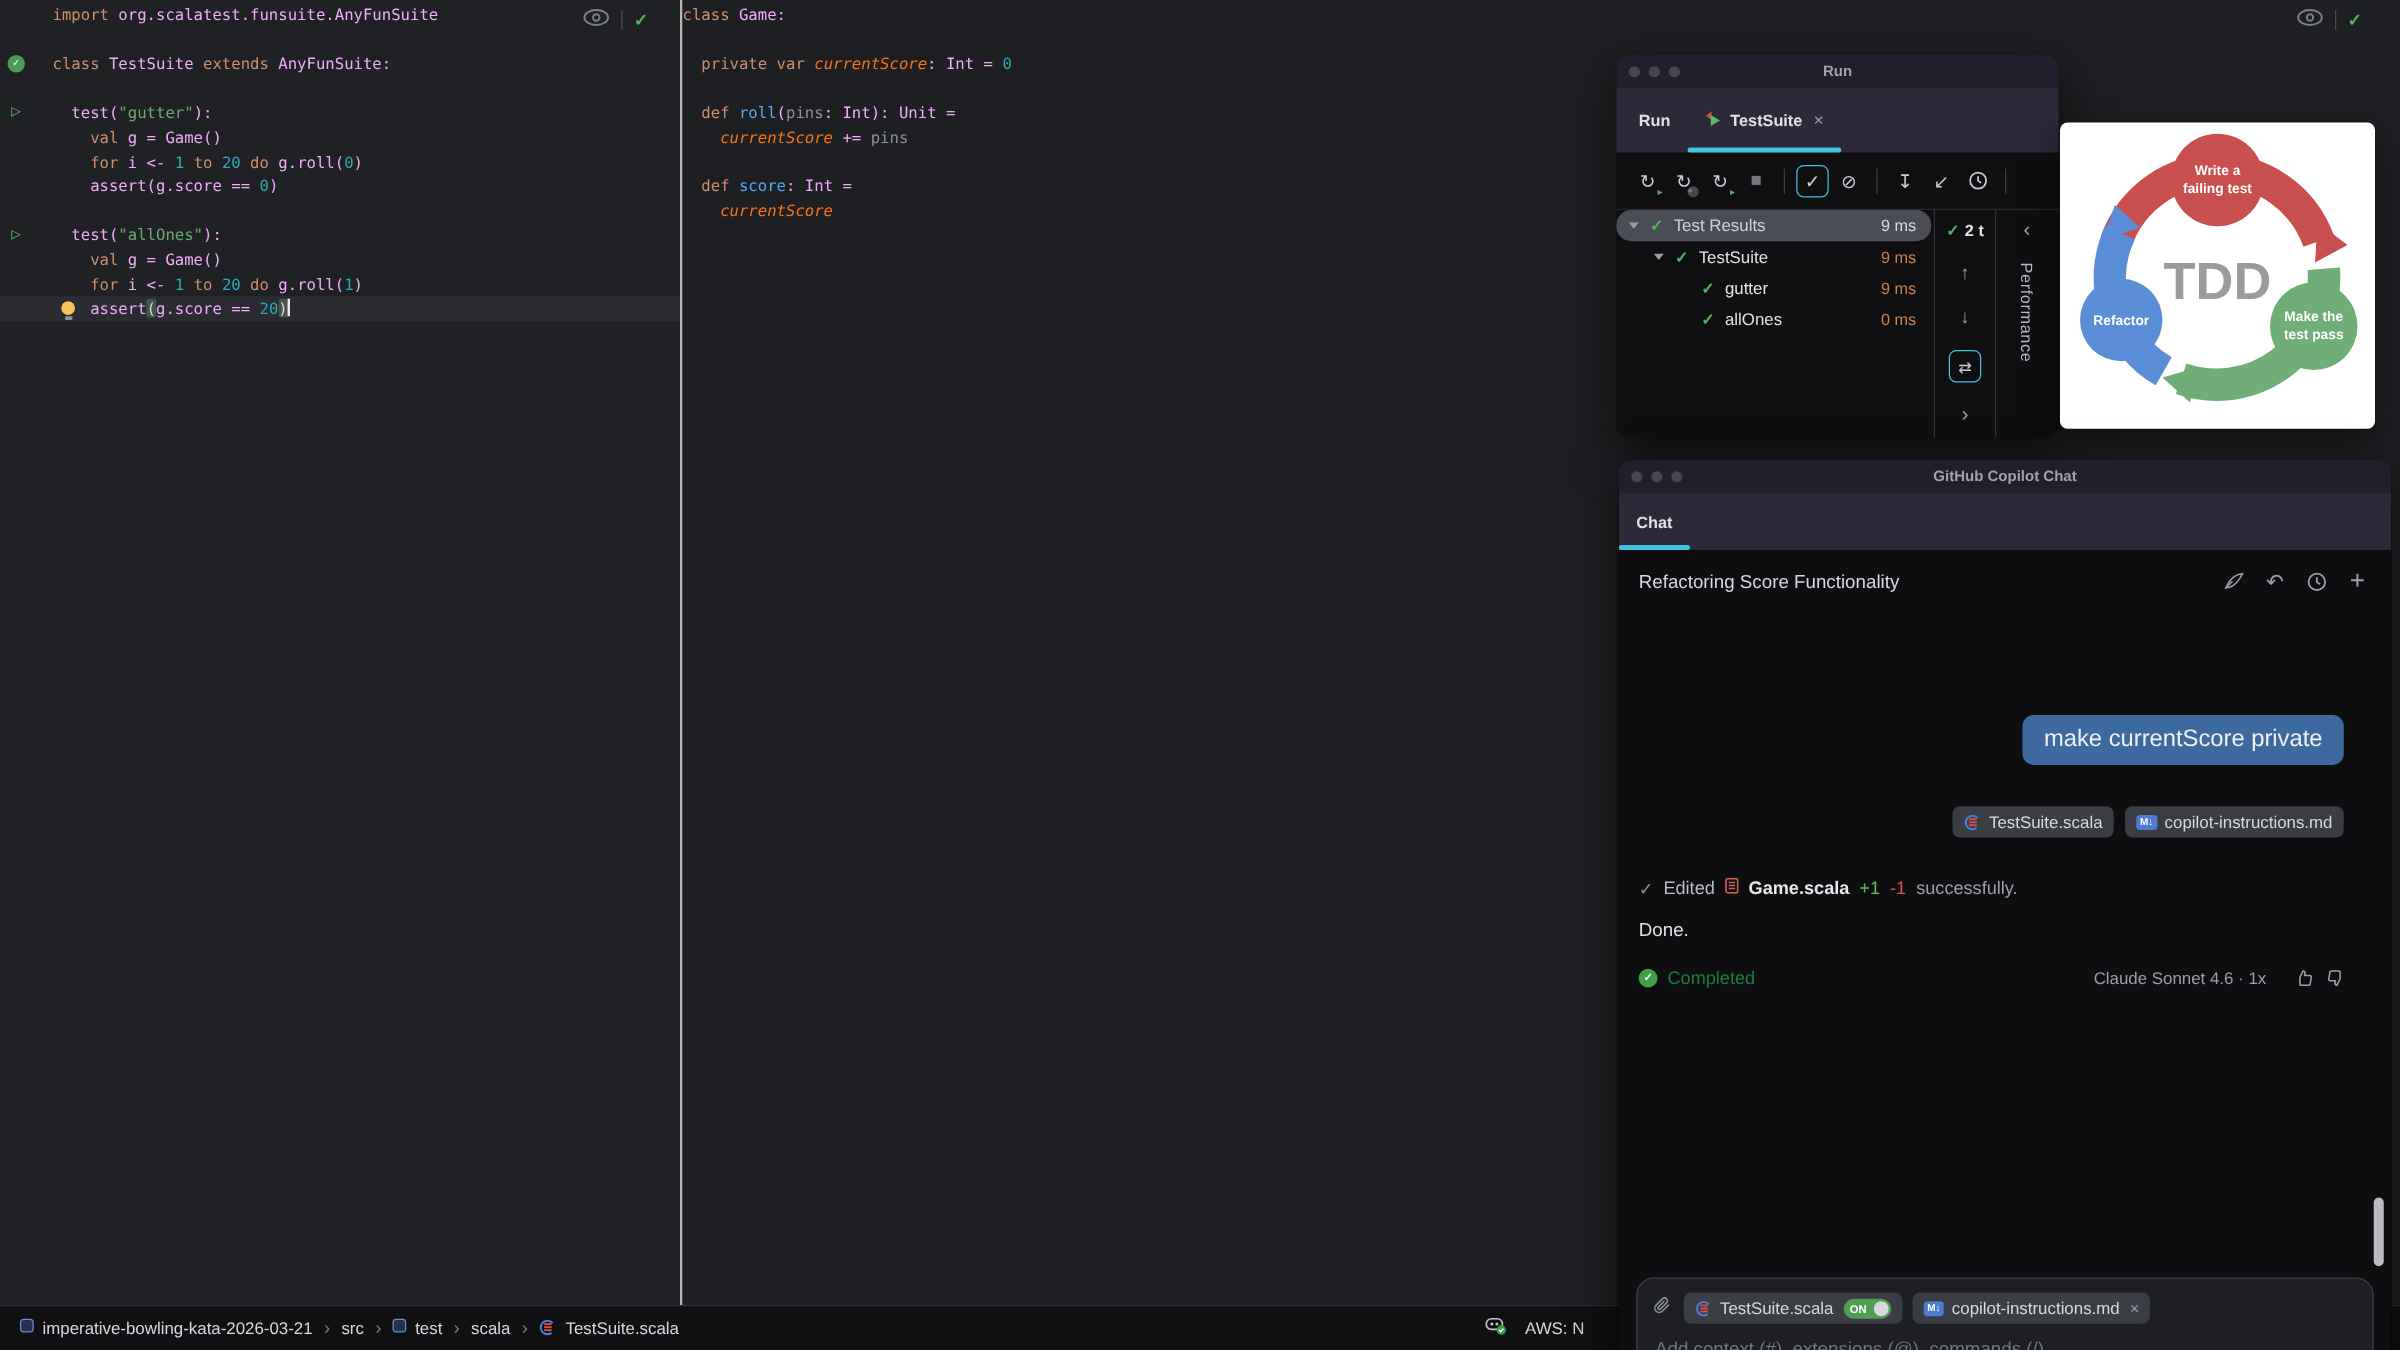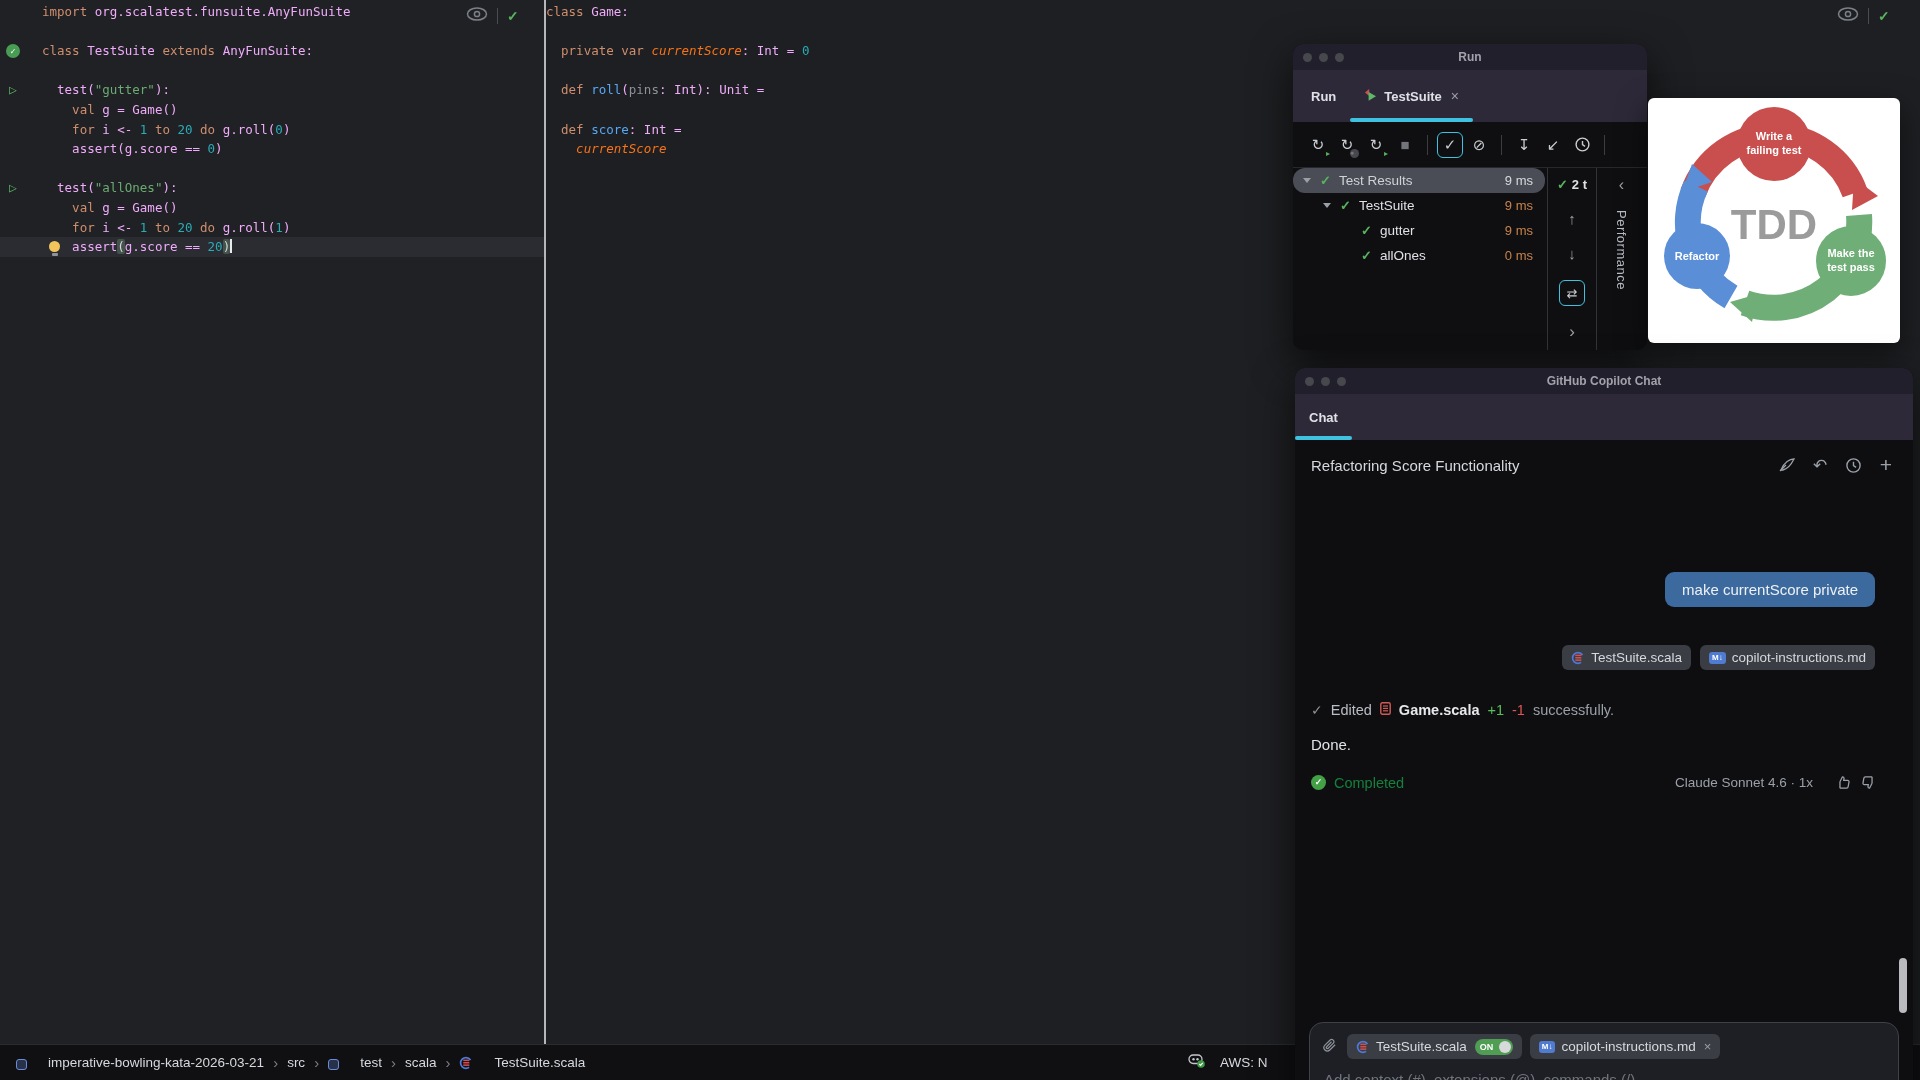--- a/index.html
+++ b/index.html
@@ -85,21 +85,21 @@
     box-shadow:0 10px 30px rgba(0,0,0,.5);overflow:hidden;}
 
   
   #chat-win{left:1295px;top:368px;width:618px;height:878px;border-radius:10px 10px 0 0;}
   #chat-tabs{height:46px;}
   #chat-content{position:absolute;left:0;top:72px;right:0;bottom:0;background:#0e0e10;}
   #thread-header{position:absolute;left:16px;top:12px;right:14px;height:26px;display:flex;align-items:center;}
   #thread-title{font-size:15px;color:#d5d8dd;flex:1;}
   .hicon{width:26px;height:26px;display:flex;align-items:center;justify-content:center;color:#9aa0a8;
     font-size:17px;margin-left:7px;}
-  #user-bubble{position:absolute;right:38px;top:132px;background:#3c6a9e;color:#eef1f4;font-size:15px;
+  #user-bubble{position:absolute;right:38px;top:132px;background:#3c6a9e;color:#eef1f4;font-size:19px;
     padding:9px 17px;border-radius:9px;}
   #msg-chips{position:absolute;right:38px;top:205px;display:flex;gap:9px;}
   .chip{height:25px;display:flex;align-items:center;gap:6px;background:#3a3d43;border-radius:6px;
     padding:0 9px;font-size:13.5px;color:#d6d9dd;}
   .md-badge{display:inline-block;background:#4f7bd0;color:#fff;font-size:8px;font-weight:bold;
     border-radius:3px;padding:2px 3px;line-height:1;}
   #edited-row{position:absolute;left:16px;top:262px;display:flex;align-items:center;gap:8px;font-size:14.5px;}
   #edited-check{color:#8b9097;font-size:14px;}
   #edited-prefix{color:#b9bdc4;}
   #edited-file{color:#e6e8eb;font-weight:700;}
@@ -122,21 +122,21 @@
   .on-pill .on-txt{color:#fff;font-size:9px;font-weight:bold;margin-left:5px;}
   .on-pill .knob{width:12px;height:12px;border-radius:50%;background:#d7d9db;margin-left:auto;margin-right:2px;}
   .chip .chip-x{color:#9aa0a6;font-size:13px;margin-left:2px;}
   #input-placeholder{position:absolute;left:14px;top:48px;font-size:15px;color:#70747c;}
 
   
   #status-bar{position:absolute;left:0;top:1044px;width:1920px;height:36px;background:#101013;
     border-top:1px solid #2a2c2f;display:flex;align-items:center;font-size:13.5px;color:#d6d9de;}
   #breadcrumbs{display:flex;align-items:center;margin-left:16px;gap:9px;}
   .bc-sep{color:#7c8086;font-size:15px;}
-  .bc-item{display:flex;align-items:flex-end;gap:21px;}
+  .bc-item{display:flex;align-items:flex-start;gap:7px;}
   .folder-ic{width:11px;height:11px;border:1.5px solid #6a8bd8;border-radius:3px;background:#273149;}
   #status-right{position:absolute;left:1188px;top:0;height:100%;display:flex;align-items:center;gap:14px;}
   #aws-text{color:#d6d9de;white-space:nowrap;}
 </style>
 </head>
 <body>
 
 <div id="editor-left">
   <div class="code" id="left-code">
       <div class="line"><span class="lt"><span class="c-kw">import </span><span class="c-pl">org.scalatest.funsuite.AnyFunSuite</span></span></div>
@@ -165,20 +165,21 @@
   </div>
 </div>
 <div id="pane-divider"></div>
 <div id="editor-right">
   <div class="code" id="right-code">
       <div class="line"><span class="lt"><span class="c-kw">class </span><span class="c-pl">Game:</span></span></div>
       <div class="line"><span class="lt"></span></div>
       <div class="line"><span class="lt"><span class="c-pl">  </span><span class="c-kw">private var </span><span class="c-field">currentScore</span><span class="c-pl">: Int = </span><span class="c-num">0</span></span></div>
       <div class="line"><span class="lt"></span></div>
       <div class="line"><span class="lt"><span class="c-pl">  </span><span class="c-kw">def </span><span class="c-fn">roll</span><span class="c-pl">(</span><span class="c-param">pins</span><span class="c-pl">: Int): Unit =</span></span></div>
+      <div class="line"><span class="lt"><span class="c-pl">    </span><span class="c-field">currentScore</span><span class="c-pl"> += </span><span class="c-param">pins</span></span></div>
       <div class="line"><span class="lt"></span></div>
       <div class="line"><span class="lt"><span class="c-pl">  </span><span class="c-kw">def </span><span class="c-fn">score</span><span class="c-pl">: Int =</span></span></div>
       <div class="line"><span class="lt"><span class="c-pl">    </span><span class="c-field">currentScore</span></span></div>
     </div>
 </div>
 <div class="inspect" style="left:1837px;">
   <span>
     <svg width="22" height="14" viewBox="0 0 22 14">
         <ellipse cx="11" cy="7" rx="9.5" ry="6" fill="none" stroke="#7c8087" stroke-width="1.5"></ellipse>
         <circle cx="11" cy="7" r="2.6" fill="none" stroke="#7c8087" stroke-width="1.5"></circle>

